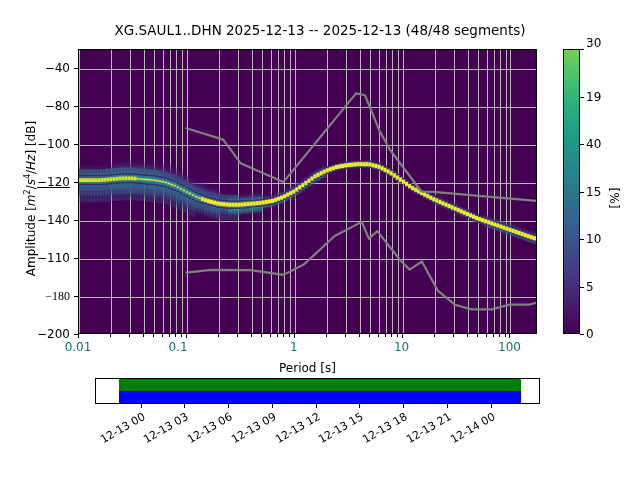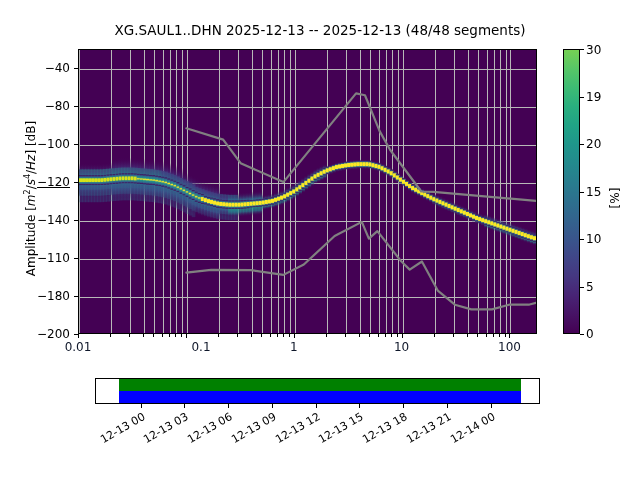--- a/index.html
+++ b/index.html
@@ -21,21 +21,21 @@
   #gridlayer,#datalayer,#modellayer{position:absolute;left:0;top:0;
         width:100%;height:100%;}
   .vgrid{position:absolute;top:0;bottom:0;width:1px;background:#b8b8b8;}
   .hgrid{position:absolute;left:0;right:0;height:1px;background:#b8b8b8;}
 
   
   .xtick{position:absolute;width:1px;background:#000;}
   .ytick{position:absolute;height:1px;background:#000;}
 
   .xticklabel{position:absolute;font-size:12px;text-align:center;
-              transform:translateX(-50%);color:#0f172a;}
+              transform:translateX(-50%);color:#0f766e;}
   .yticklabel{position:absolute;font-size:12px;text-align:right;
               transform:translateY(-50%);color:#000;}
 
   #xlabel{font-size:12px;left:78px;width:459px;text-align:center;top:361px;}
   #ylabel{font-size:12px;left:-80px;top:191px;width:220px;text-align:center;
           transform:rotate(-90deg);transform-origin:50% 50%;}
 
   
   #cbar{position:absolute;left:563px;top:49px;width:17px;height:285px;
         border:1px solid #000;box-sizing:border-box;
@@ -861,64 +861,65 @@
       <div class="xtick" style="left: 434.07px; top: 334px; height: 2.5px;"></div>
       <div class="xtick" style="left: 453.064px; top: 334px; height: 2.5px;"></div>
       <div class="xtick" style="left: 466.54px; top: 334px; height: 2.5px;"></div>
       <div class="xtick" style="left: 476.994px; top: 334px; height: 2.5px;"></div>
       <div class="xtick" style="left: 485.535px; top: 334px; height: 2.5px;"></div>
       <div class="xtick" style="left: 492.756px; top: 334px; height: 2.5px;"></div>
       <div class="xtick" style="left: 499.011px; top: 334px; height: 2.5px;"></div>
       <div class="xtick" style="left: 504.529px; top: 334px; height: 2.5px;"></div>
       <div class="xtick" style="left: 509.465px; top: 334px; height: 4px;"></div>
       <div class="txt xticklabel" style="left: 78px; top: 340px;">0.01</div>
-      <div class="txt xticklabel" style="left: 201px; top: 340px; text-align: right;">0.1</div>
+      <div class="txt xticklabel" style="left: 178px; top: 340px; text-align: right;">0.1</div>
       <div class="txt xticklabel" style="left: 293.732px; top: 340px;">1</div>
       <div class="txt xticklabel" style="left: 401.599px; top: 340px;">10</div>
       <div class="txt xticklabel" style="left: 509.465px; top: 340px;">100</div>
     </div>
   <div id="yticks">
       <div class="ytick" style="left: 74px; top: 68px; width: 4px;"></div>
       <div class="txt yticklabel" style="left: 22px; width: 48px; top: 68px;">−40</div>
       <div class="ytick" style="left: 74px; top: 106px; width: 4px;"></div>
       <div class="txt yticklabel" style="left: 22px; width: 48px; top: 106px;">−80</div>
       <div class="ytick" style="left: 74px; top: 144px; width: 4px;"></div>
       <div class="txt yticklabel" style="left: 22px; width: 48px; top: 144px;">−100</div>
       <div class="ytick" style="left: 74px; top: 182px; width: 4px;"></div>
       <div class="txt yticklabel" style="left: 22px; width: 48px; top: 182px; text-decoration: underline;">−120</div>
       <div class="ytick" style="left: 74px; top: 220px; width: 4px;"></div>
       <div class="txt yticklabel" style="left: 22px; width: 48px; top: 220px;">−140</div>
       <div class="ytick" style="left: 74px; top: 258px; width: 4px;"></div>
       <div class="txt yticklabel" style="left: 22px; width: 48px; top: 258px;">−110</div>
       <div class="ytick" style="left: 74px; top: 296px; width: 4px;"></div>
-      <div class="txt yticklabel" style="left: 22px; width: 48px; top: 296px;">−180</div>
+      <div class="txt yticklabel" style="left: 22px; width: 48px; top: 296px; font-family: Liberation Serif, serif;">−180</div>
       <div class="ytick" style="left: 74px; top: 334px; width: 4px;"></div>
       <div class="txt yticklabel" style="left: 22px; width: 48px; top: 334px;">−200</div>
     </div>
 
+  <div class="txt" id="xlabel">Period [s]</div>
   <div class="txt" id="ylabel">
     <span id="ylabel-text">Amplitude [<i>m</i><sup style="font-size:8px">2</sup>/<i>s</i><sup style="font-size:8px">4</sup>/<i>Hz</i>] [dB]</span>
   </div>
 
   <div id="cbar"></div>
   <div id="cbarticks">
       <div class="cbtick" style="top: 334px;"></div>
       <div class="txt cbticklabel" style="top: 334px;">0</div>
       <div class="cbtick" style="top: 286.5px;"></div>
       <div class="txt cbticklabel" style="top: 286.5px;">5</div>
       <div class="cbtick" style="top: 239px;"></div>
       <div class="txt cbticklabel" style="top: 239px;">10</div>
       <div class="cbtick" style="top: 191.5px;"></div>
       <div class="txt cbticklabel" style="top: 191.5px;">15</div>
       <div class="cbtick" style="top: 144px;"></div>
-      <div class="txt cbticklabel" style="top: 144px;">20</div>
+      <div class="txt cbticklabel" style="top: 144px;">40</div>
       <div class="cbtick" style="top: 96.5px;"></div>
       <div class="txt cbticklabel" style="top: 96.5px;">19</div>
       <div class="cbtick" style="top: 49px;"></div>
-      <div class="txt cbticklabel" style="top: 50px; text-align: center;">30</div>
+      <div class="txt cbticklabel" style="top: 43px; text-align: center;">30</div>
     </div>
   <div class="txt" id="cblabel">[%]</div>
 
   <div id="tl">
       <div class="tlbar" style="left: 23.036px; width: 402.244px; top: 0px; height: 12px; background: rgb(0, 128, 0);"></div>
       <div class="tlbar" style="left: 23.036px; width: 402.244px; top: 12px; height: 12px; background: rgb(0, 0, 255);"></div>
     </div>
   <div id="tlticks">
       <div class="tltick" style="left: 140.736px; top: 404px;"></div>
       <div class="txt tlticklabel" style="left: 80.7357px; width: 60px; top: 410px;">12-13 00</div>

